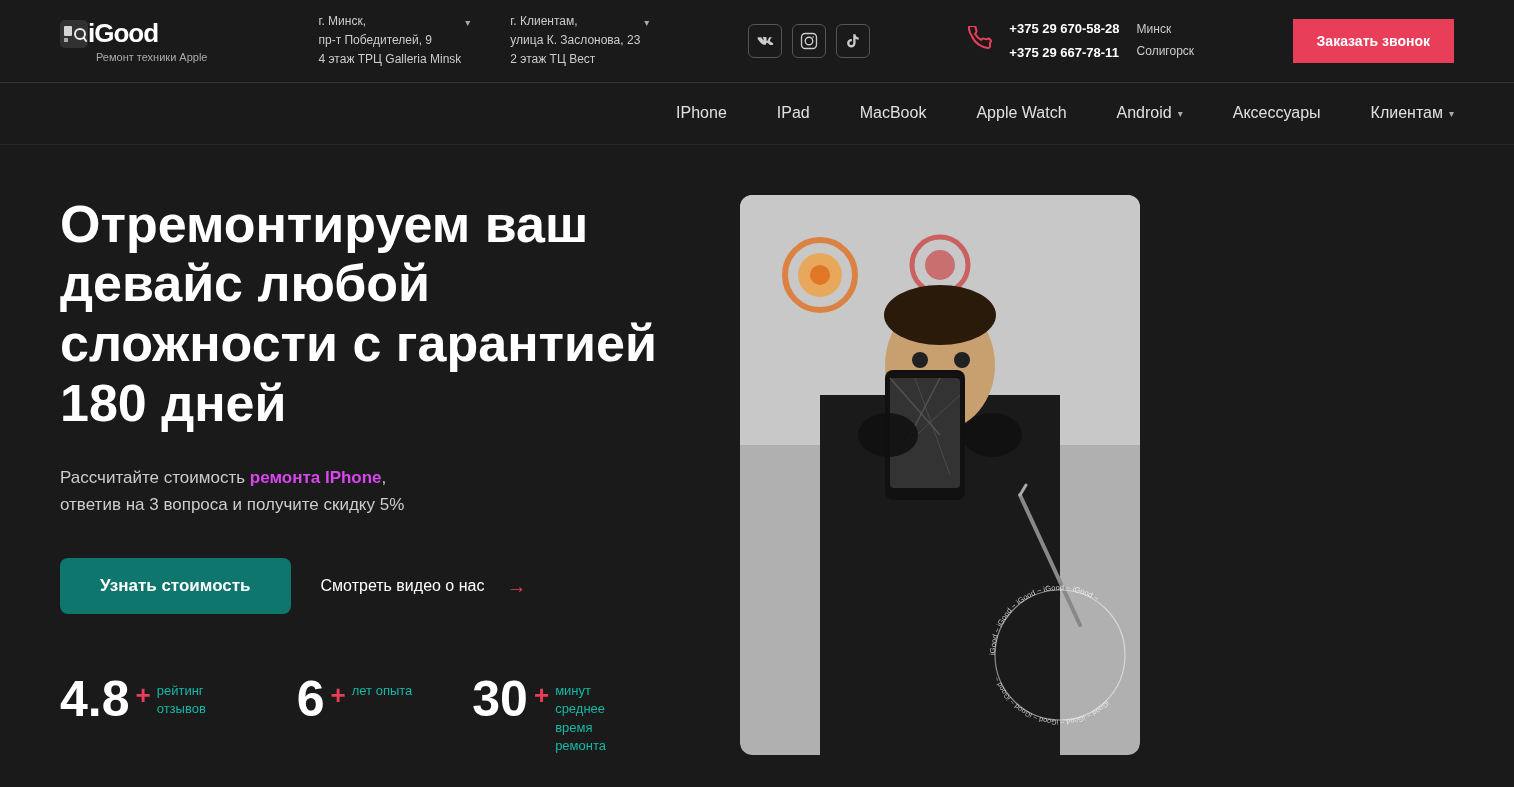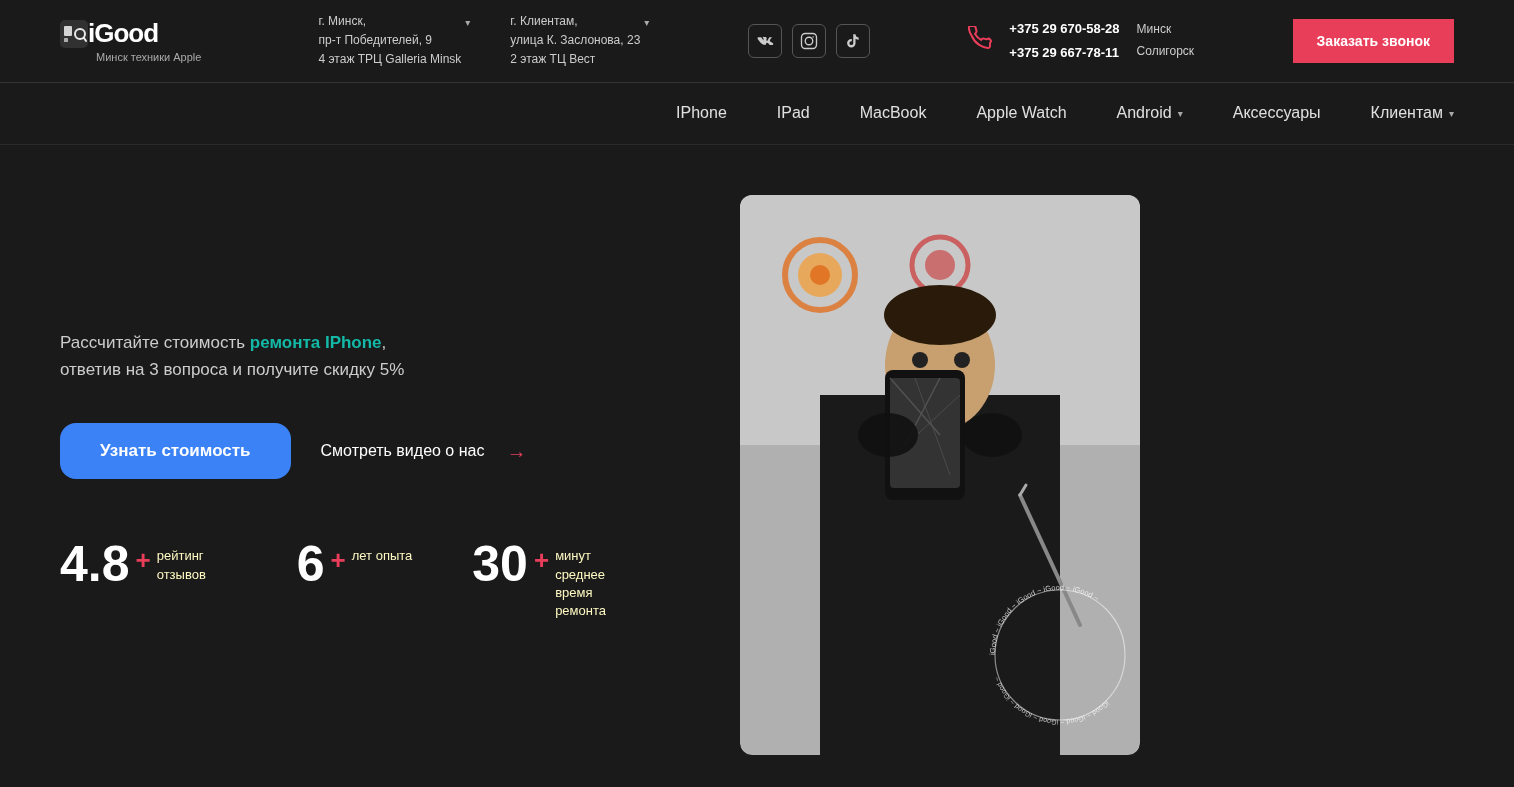--- a/index.html
+++ b/index.html
@@ -187,37 +187,37 @@
     }
 
     .hero-subtitle {
       font-size: 17px;
       color: #ccc;
       line-height: 1.6;
       margin-bottom: 40px;
     }
 
     .hero-subtitle .highlight {
-      color: #14b8a6;
+      color: #d946ef;
       font-weight: 600;
     }
 
     .hero-buttons {
       display: flex;
       align-items: center;
       gap: 30px;
       margin-bottom: 60px;
     }
 
     .btn-primary {
-      background: #3b82f6;
+      background: #0f766e;
       color: #fff;
       border: none;
       padding: 18px 40px;
-      border-radius: 16px;
+      border-radius: 8px;
       font-size: 17px;
       font-weight: 600;
       cursor: pointer;
     }
 
     .btn-video {
       display: flex;
       align-items: center;
       gap: 22px;
       color: #fff;
@@ -253,21 +253,21 @@
 
     .stat-plus {
       font-size: 26px;
       font-weight: 800;
       color: #e83e5a;
       margin-top: 6px;
     }
 
     .stat-label {
       font-size: 13px;
-      color: #fef9c3;
+      color: #14b8a6;
       line-height: 1.4;
       margin-top: 8px;
       max-width: 80px;
     }
 
     
     .hero-right {
       width: 400px;
       position: relative;
       flex-shrink: 0;
@@ -281,21 +281,21 @@
     <div class="logo-icon-text">
       <svg class="logo-icon" viewBox="0 0 28 28" fill="none" xmlns="http://www.w3.org/2000/svg">
         <rect width="28" height="28" rx="5" fill="#fff" opacity="0.1"></rect>
         <rect x="4" y="6" width="8" height="10" rx="1" fill="#fff" opacity="0.8"></rect>
         <rect x="4" y="18" width="4" height="4" rx="0.5" fill="#fff" opacity="0.6"></rect>
         <circle cx="20" cy="14" r="5" fill="none" stroke="#fff" stroke-width="2" opacity="0.9"></circle>
         <line x1="24" y1="18" x2="26" y2="21" stroke="#fff" stroke-width="2" stroke-linecap="round" opacity="0.9"></line>
       </svg>
       <span class="logo-name">iGood</span>
     </div>
-    <span class="logo-sub">Минск техники Apple</span>
+    <span class="logo-sub">Ремонт техники Apple</span>
   </div>
 
   <div class="address-block">
     <div class="address-item">
       <div class="address-dropdown">
         <div>
           <div><span>г. Минск,</span></div>
           <div><span>пр-т Победителей, 9</span></div>
           <div><span>4 этаж ТРЦ Galleria Minsk</span></div>
         </div>
@@ -376,20 +376,23 @@
     <span>Аксессуары</span>
   </a>
   <a class="nav-item">
     <span>Клиентам</span>
     <span class="nav-chevron">▾</span>
   </a>
 </nav>
 
 <section class="hero">
   <div class="hero-left">
+    <h1 class="hero-title">
+      <span>Отремонтируем ваш девайс любой сложности с гарантией 180 дней</span>
+    </h1>
 
     <p class="hero-subtitle">
       <span>Рассчитайте стоимость</span>
       <span class="highlight">ремонта IPhone</span><span>,<br>ответив на 3 вопроса и получите скидку 5%</span>
     </p>
 
     <div class="hero-buttons">
       <button class="btn-primary">Узнать стоимость</button>
       <button class="btn-video">
         <span>Смотреть видео о нас</span>

